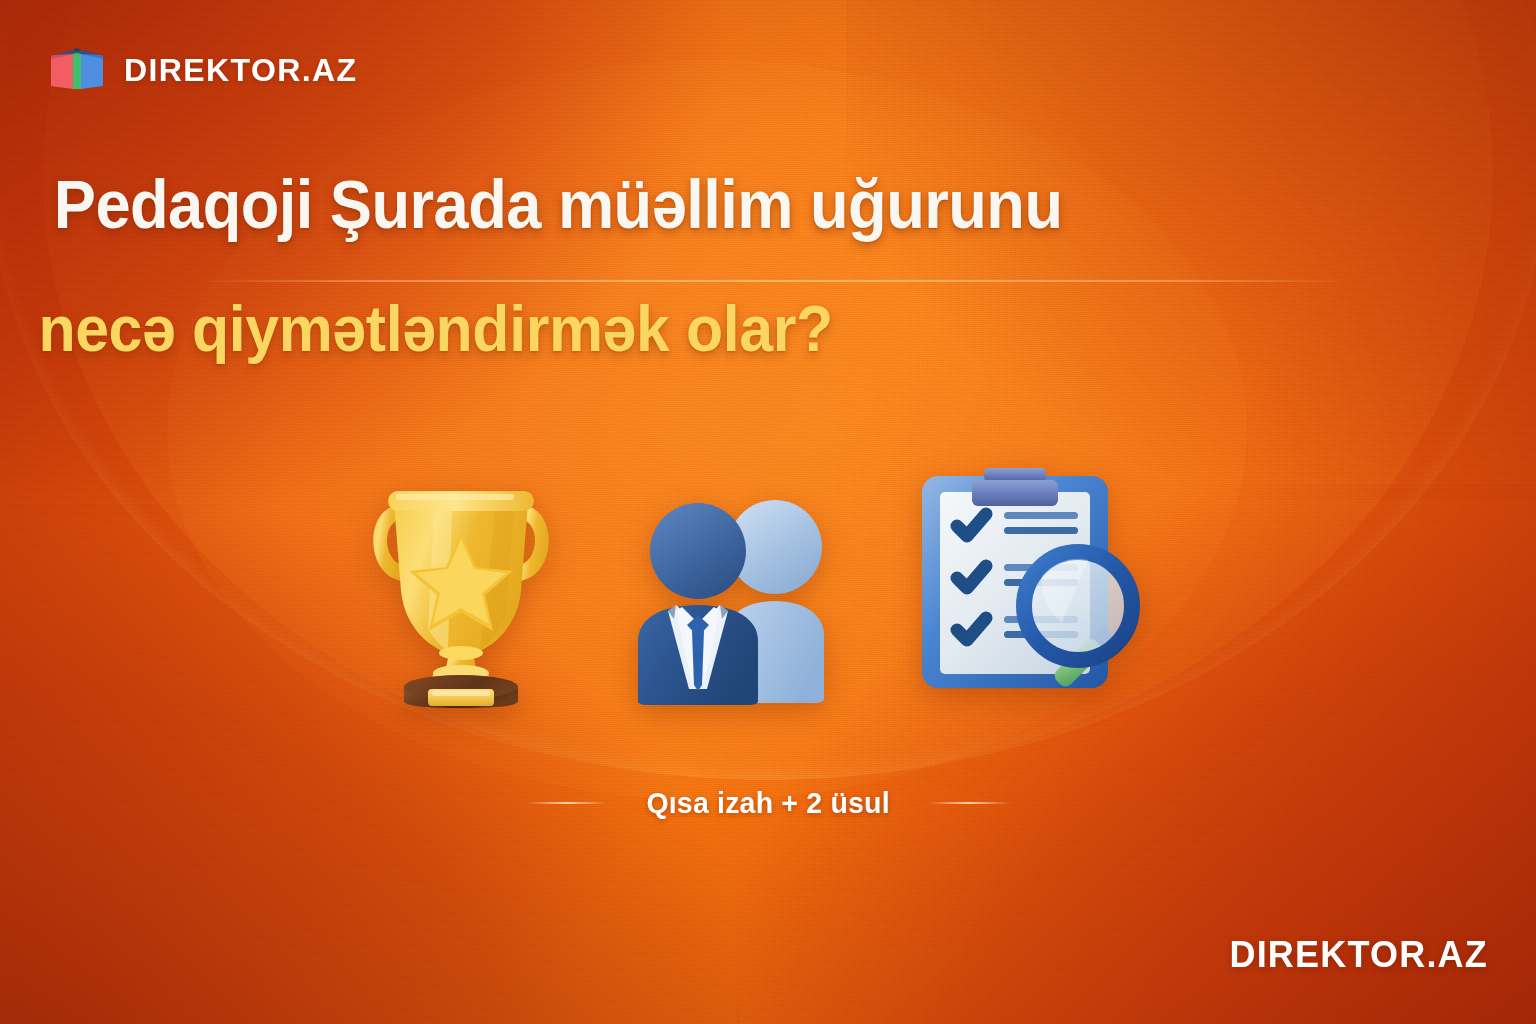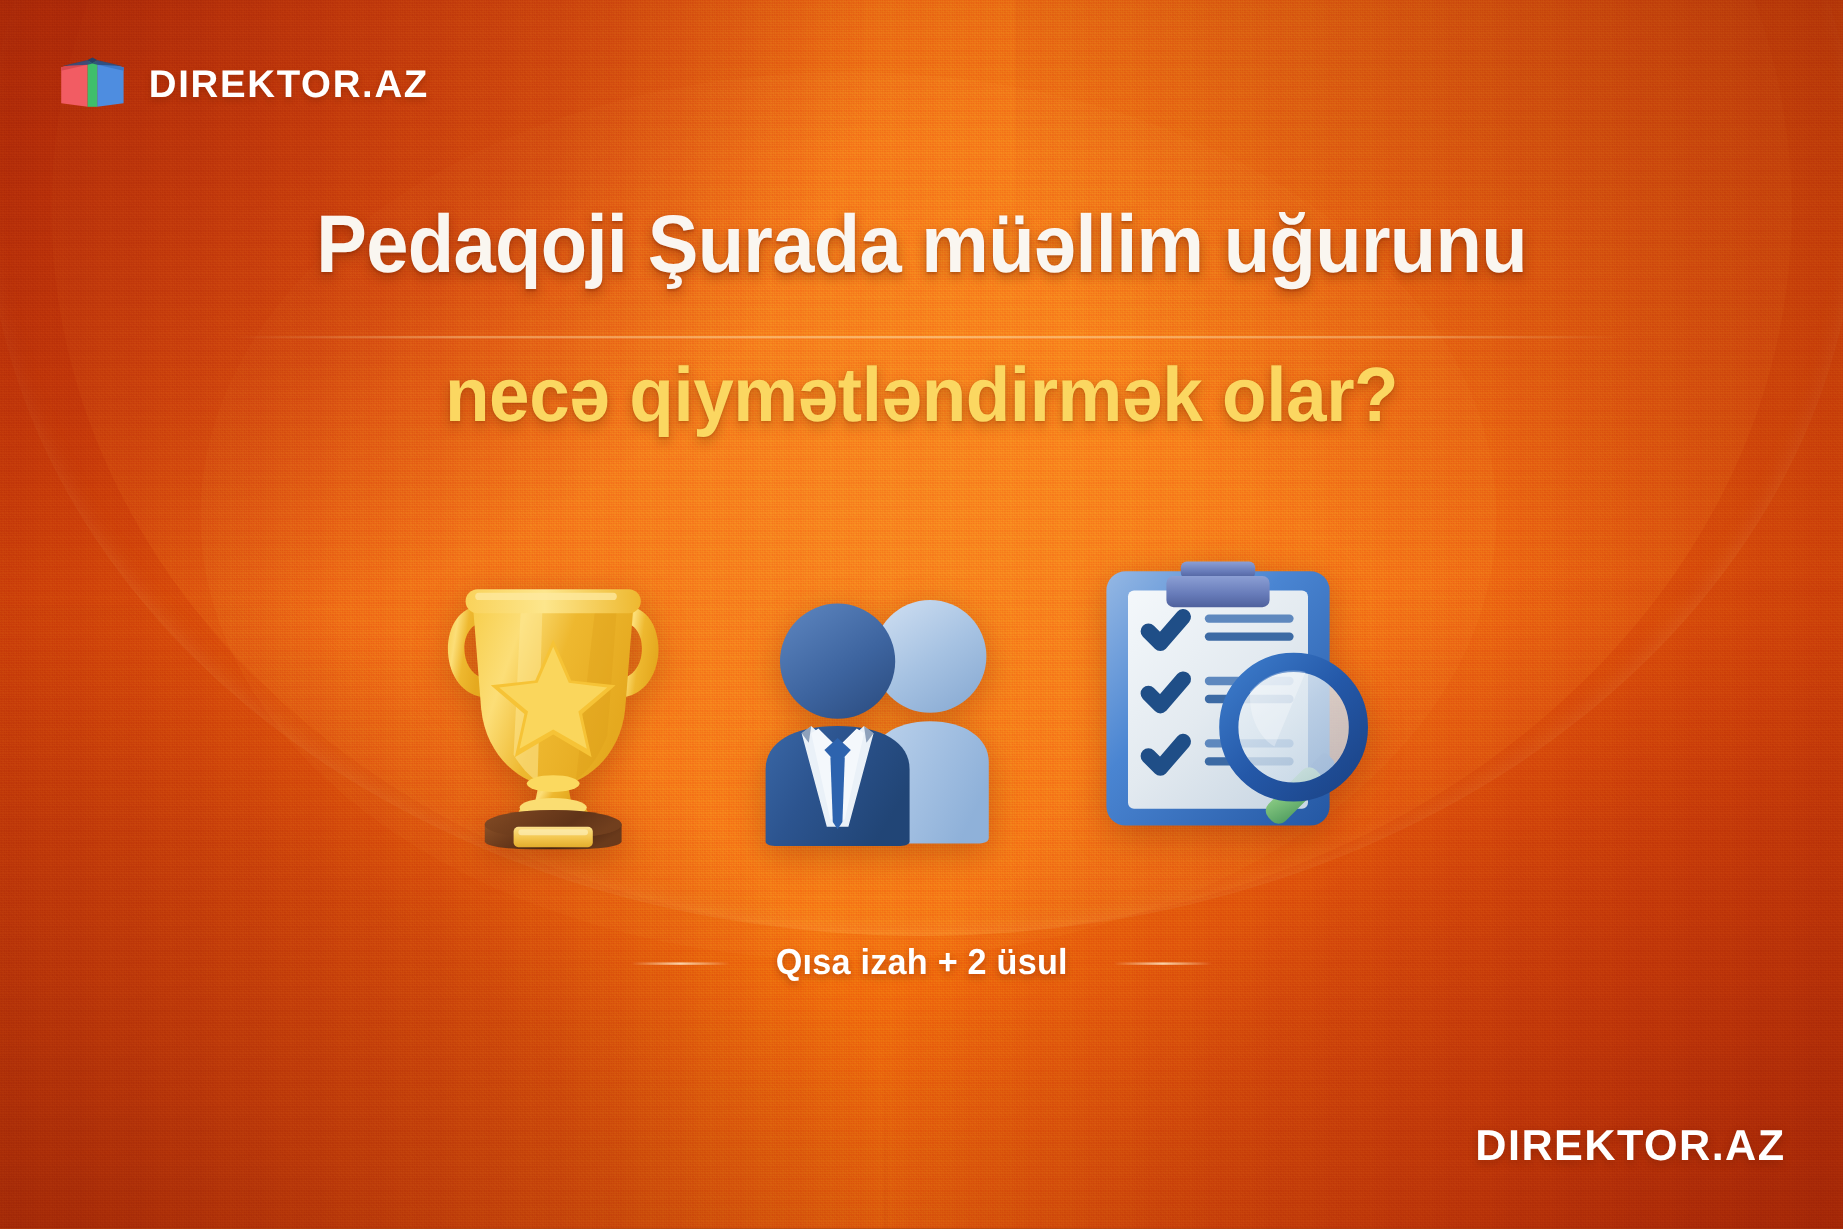--- a/index.html
+++ b/index.html
@@ -132,21 +132,21 @@
     letter-spacing: 1.4px;
     line-height: 1;
     text-shadow: 0 2px 5px rgba(120,30,0,0.40);
   }
 
   
   .headline {
     position: absolute;
     left: 0; right: 0;
     top: 168px;
-    text-align: center;
+    text-align: left;
   }
   .headline-line1 {
     color: #FAF6F0;
     font-size: 68px;
     font-weight: 700;
     letter-spacing: -0.6px;
     line-height: 1.06;
     margin: 0;
     text-shadow: 0 4px 10px rgba(120,35,2,0.42), 0 1px 2px rgba(120,35,2,0.35);
     transform: scaleX(0.93);

